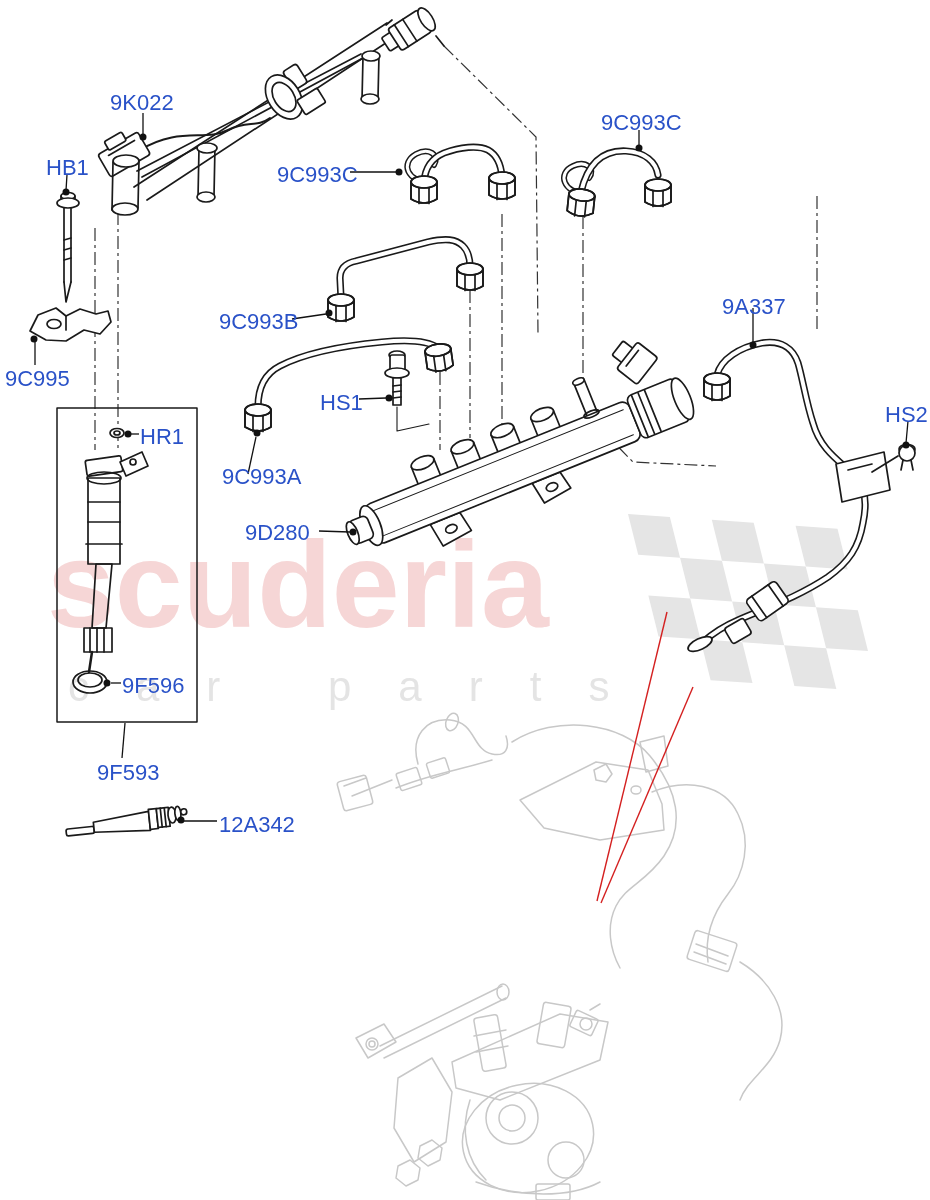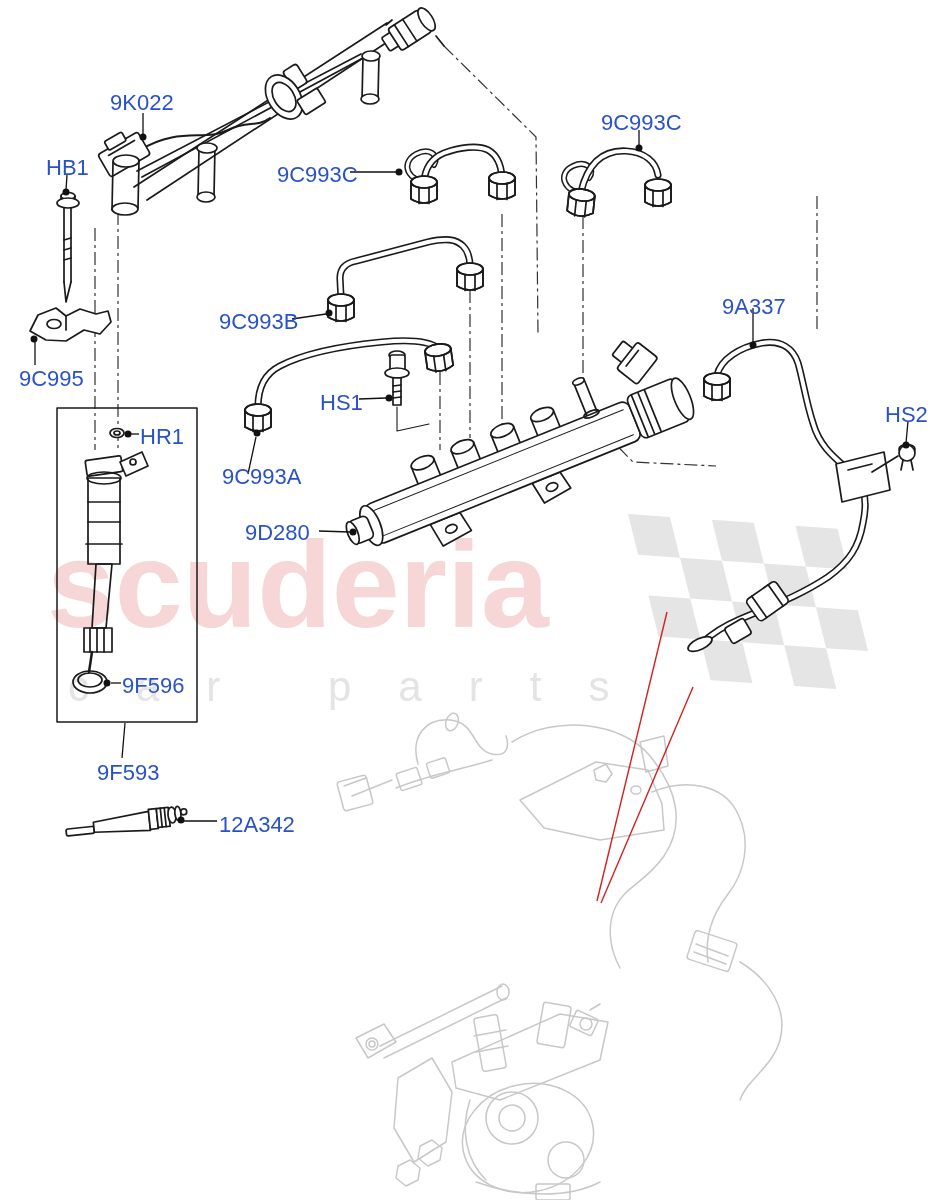--- a/index.html
+++ b/index.html
@@ -313,21 +313,21 @@
       <path d="M217,821 L184,821" fill="none"></path>
         <use href="#dot" x="181" y="820"></use>
     </g>
   </svg>
 
   <div class="lbl" style="left:110px;top:92px">9K022</div>
   <div class="lbl" style="left:46px;top:157px">HB1</div>
   <div class="lbl" style="left:277px;top:164px">9C993C</div>
   <div class="lbl" style="left:601px;top:112px">9C993C</div>
   <div class="lbl" style="left:722px;top:296px">9A337</div>
-  <div class="lbl" style="left:19px;top:368px">9C995</div>
+  <div class="lbl" style="left:5px;top:368px">9C995</div>
   <div class="lbl" style="left:140px;top:426px">HR1</div>
   <div class="lbl" style="left:219px;top:311px">9C993B</div>
   <div class="lbl" style="left:320px;top:392px">HS1</div>
   <div class="lbl" style="left:222px;top:466px">9C993A</div>
   <div class="lbl" style="left:245px;top:522px">9D280</div>
   <div class="lbl" style="left:885px;top:404px">HS2</div>
   <div class="lbl" style="left:122px;top:675px">9F596</div>
   <div class="lbl" style="left:97px;top:762px">9F593</div>
   <div class="lbl" style="left:219px;top:814px">12A342</div>
 </div>

